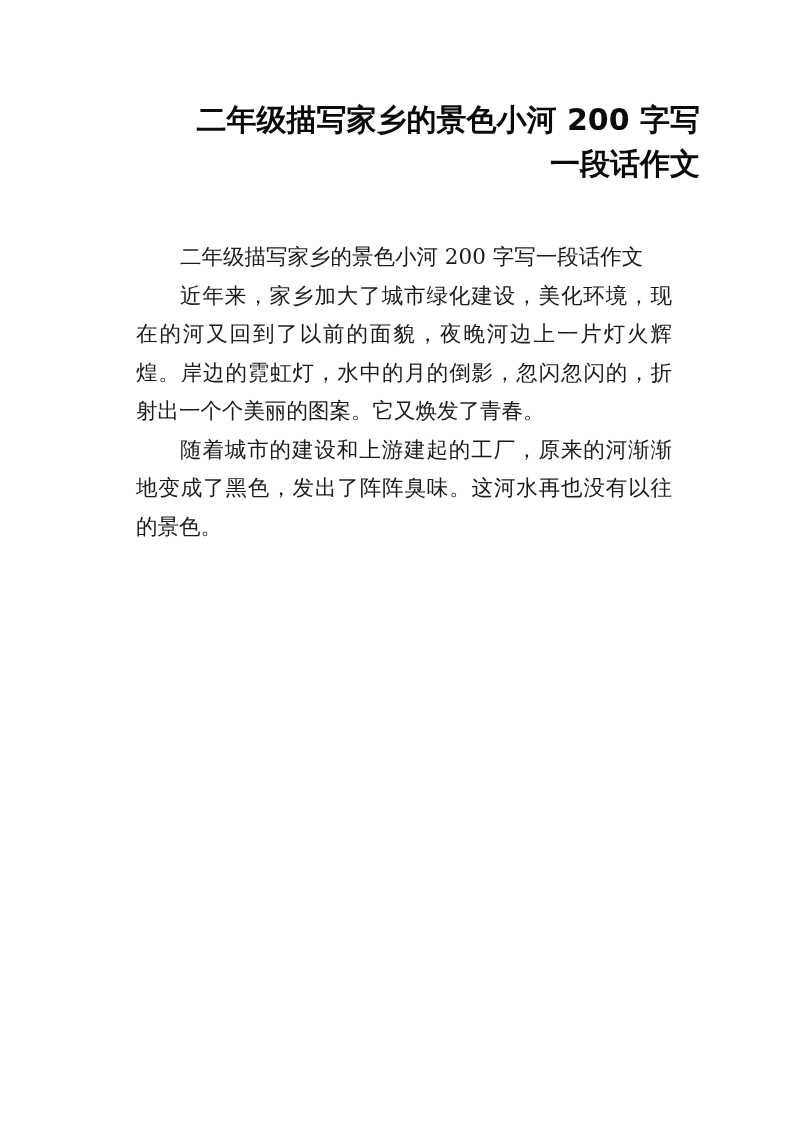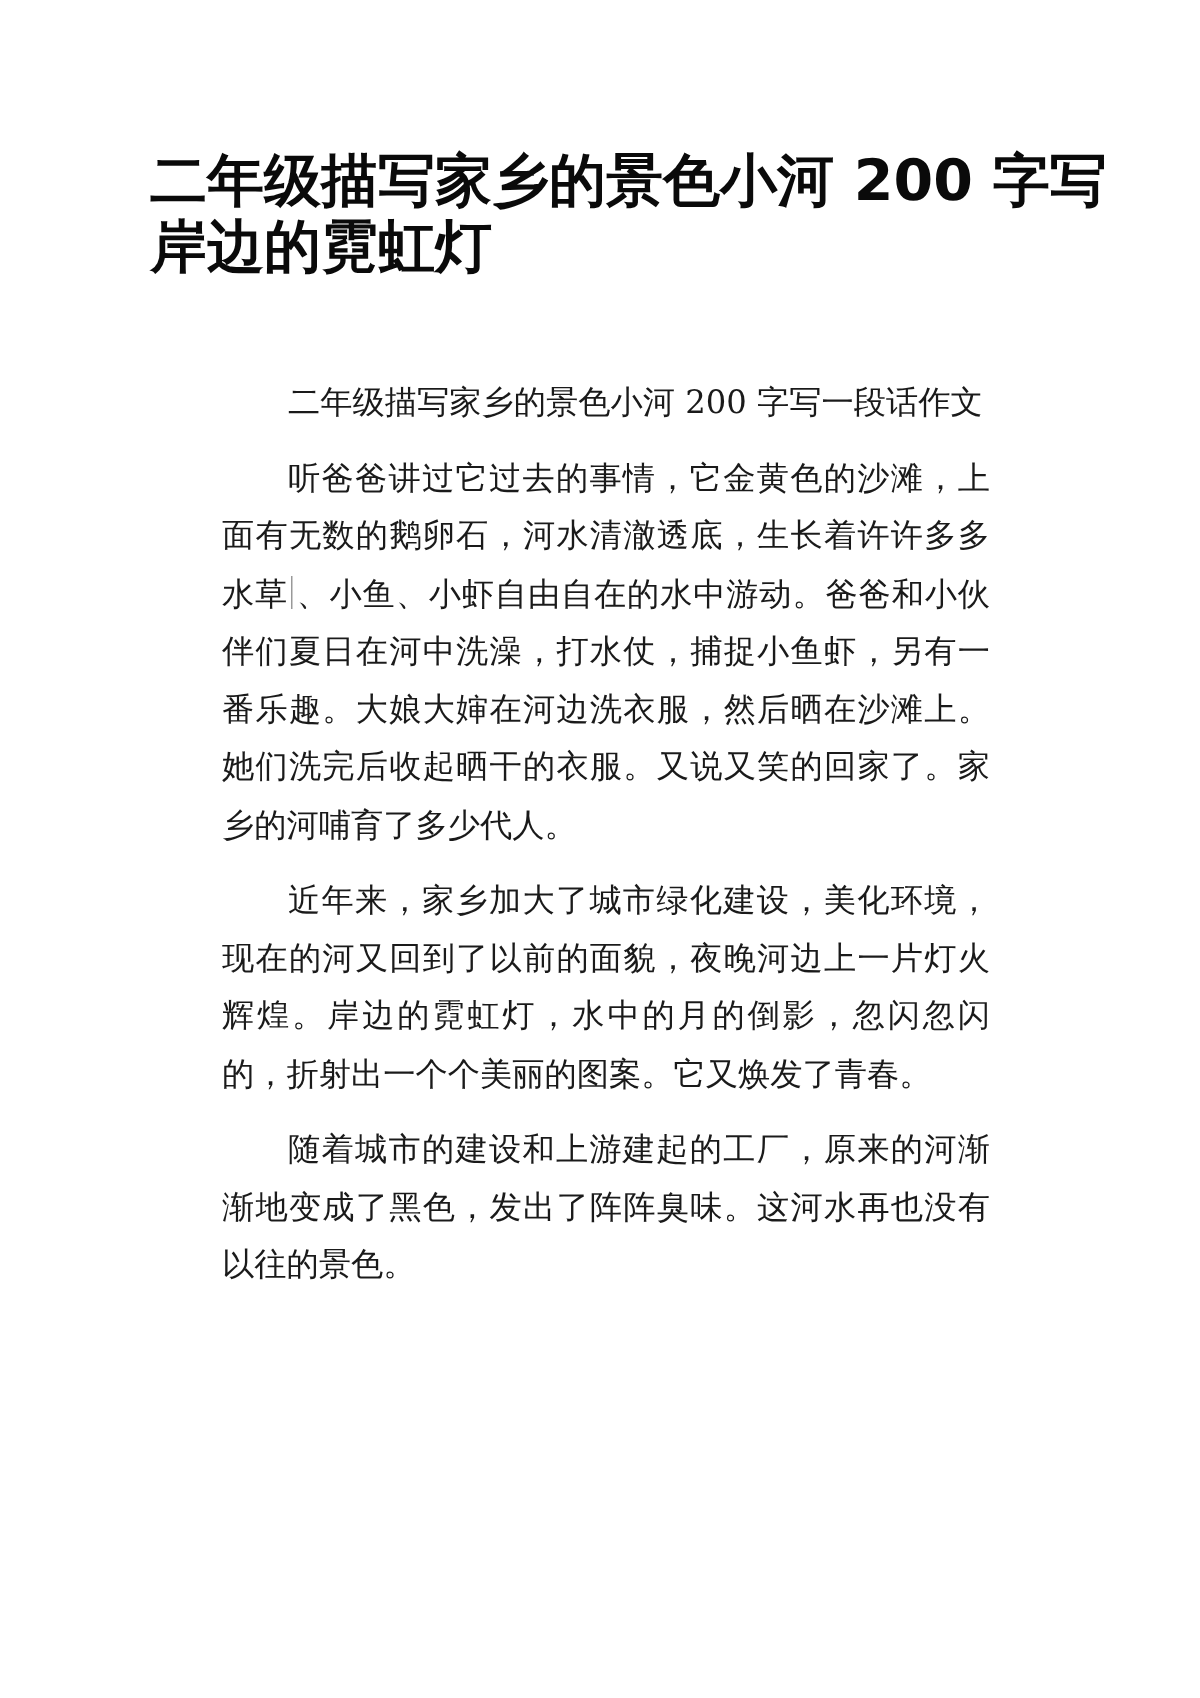--- a/index.html
+++ b/index.html
@@ -20,44 +20,44 @@
       top: 0;
       width: 800px;
       height: 1132px;
       background: #ffffff;
     }
     .title {
       position: absolute;
       left: 100px;
       top: 98px;
       width: 600px;
-      text-align: left;
+      text-align: right;
       font-family: "DejaVu Sans", "Liberation Sans", sans-serif;
       font-weight: bold;
-      font-size: 38px;
+      font-size: 30px;
       line-height: 44px;
       letter-spacing: 0px;
       color: #0a0a0a;
     }
     .title .line {
       display: block;
       white-space: nowrap;
     }
     .body {
       position: absolute;
       left: 136px;
       top: 238px;
       width: 536px;
       font-family: "DejaVu Serif", "Liberation Serif", serif;
       font-size: 21.5px;
       line-height: 38.5px;
       color: #1a1a1a;
     }
     .para {
-      margin: 12px;
+      margin: 0;
       text-indent: 44px;
       text-align: justify;
       text-align-last: left;
       word-break: break-all;
     }
     .para.gap-after {
       margin-bottom: 38px;
     }
     .cursor-mark {
       display: inline-block;
@@ -68,23 +68,22 @@
       margin: 0 2px;
     }
   </style>
 </head>
 <body>
 
 <div class="page">
 
   <div class="title">
     <span class="line">二年级描写家乡的景色小河 200 字写</span>
-    <span class="line">岸边的霓虹灯</span>
+    <span class="line">一段话作文</span>
   </div>
 
   <div class="body">
     <p class="para">二年级描写家乡的景色小河 200 字写一段话作文</p>
-    <p class="para"><span>听爸爸讲过它过去的事情，它金黄色的沙滩，上面有无数的鹅卵石，河水清澈透底，生长着许许多多水草</span><span class="cursor-mark"></span><span>、小鱼、小虾自由自在的水中游动。爸爸和小伙伴们夏日在河中洗澡，打水仗，捕捉小鱼虾，另有一番乐趣。大娘大婶在河边洗衣服，然后晒在沙滩上。她们洗完后收起晒干的衣服。又说又笑的回家了。家乡的河哺育了多少代人。</span></p>
     <p class="para">近年来，家乡加大了城市绿化建设，美化环境，现在的河又回到了以前的面貌，夜晚河边上一片灯火辉煌。岸边的霓虹灯，水中的月的倒影，忽闪忽闪的，折射出一个个美丽的图案。它又焕发了青春。</p>
     <p class="para">随着城市的建设和上游建起的工厂，原来的河渐渐地变成了黑色，发出了阵阵臭味。这河水再也没有以往的景色。</p>
   </div>
 
 </div>
 
 </body></html>

